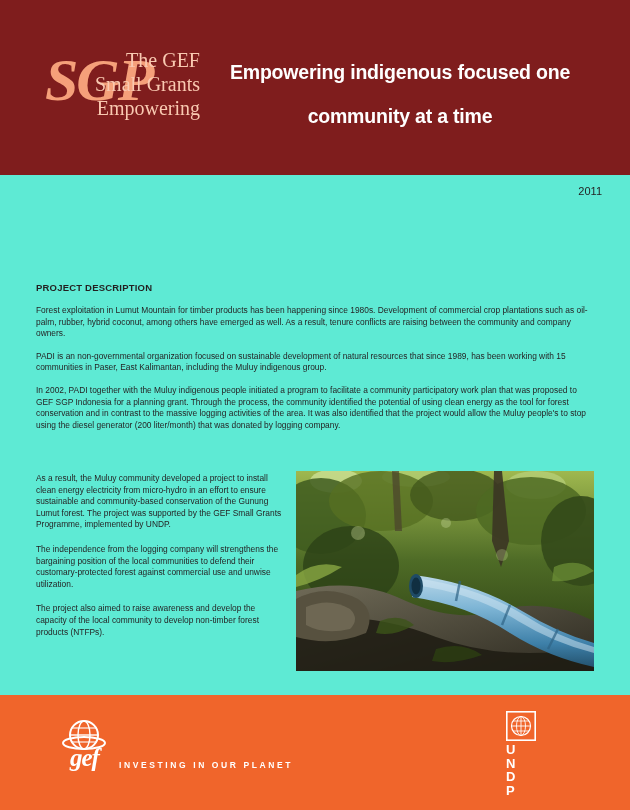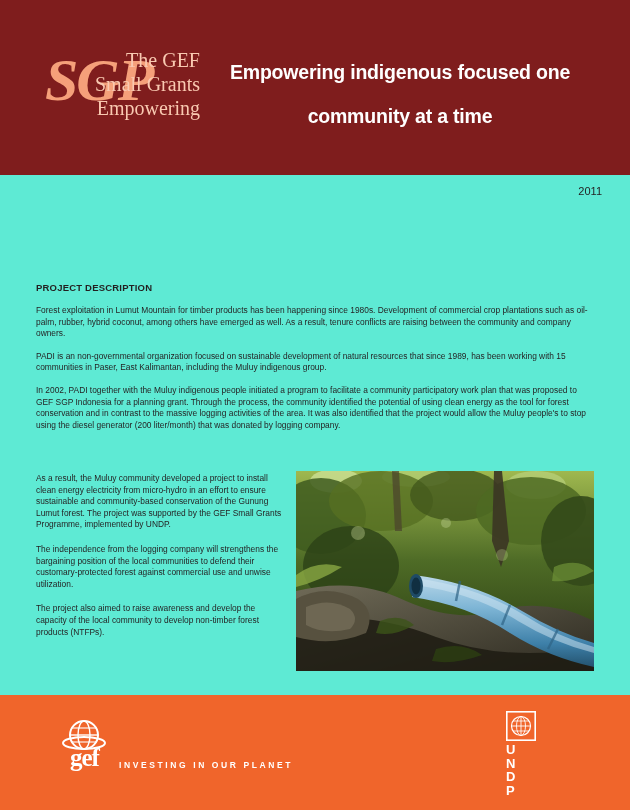--- a/index.html
+++ b/index.html
@@ -173,20 +173,21 @@
     top: 0;
     width: 44px;
     height: 44px;
   }
   .gef-word {
     position: absolute;
     left: 8px;
     top: 28px;
     font-family: "Liberation Serif", serif;
     font-weight: bold;
+    font-style: italic;
     font-size: 25px;
     line-height: 25px;
     color: #ffffff;
     letter-spacing: -1px;
   }
   .gef-text-main {
     position: absolute;
     left: 56px;
     top: 26px;
     color: #ffffff;

